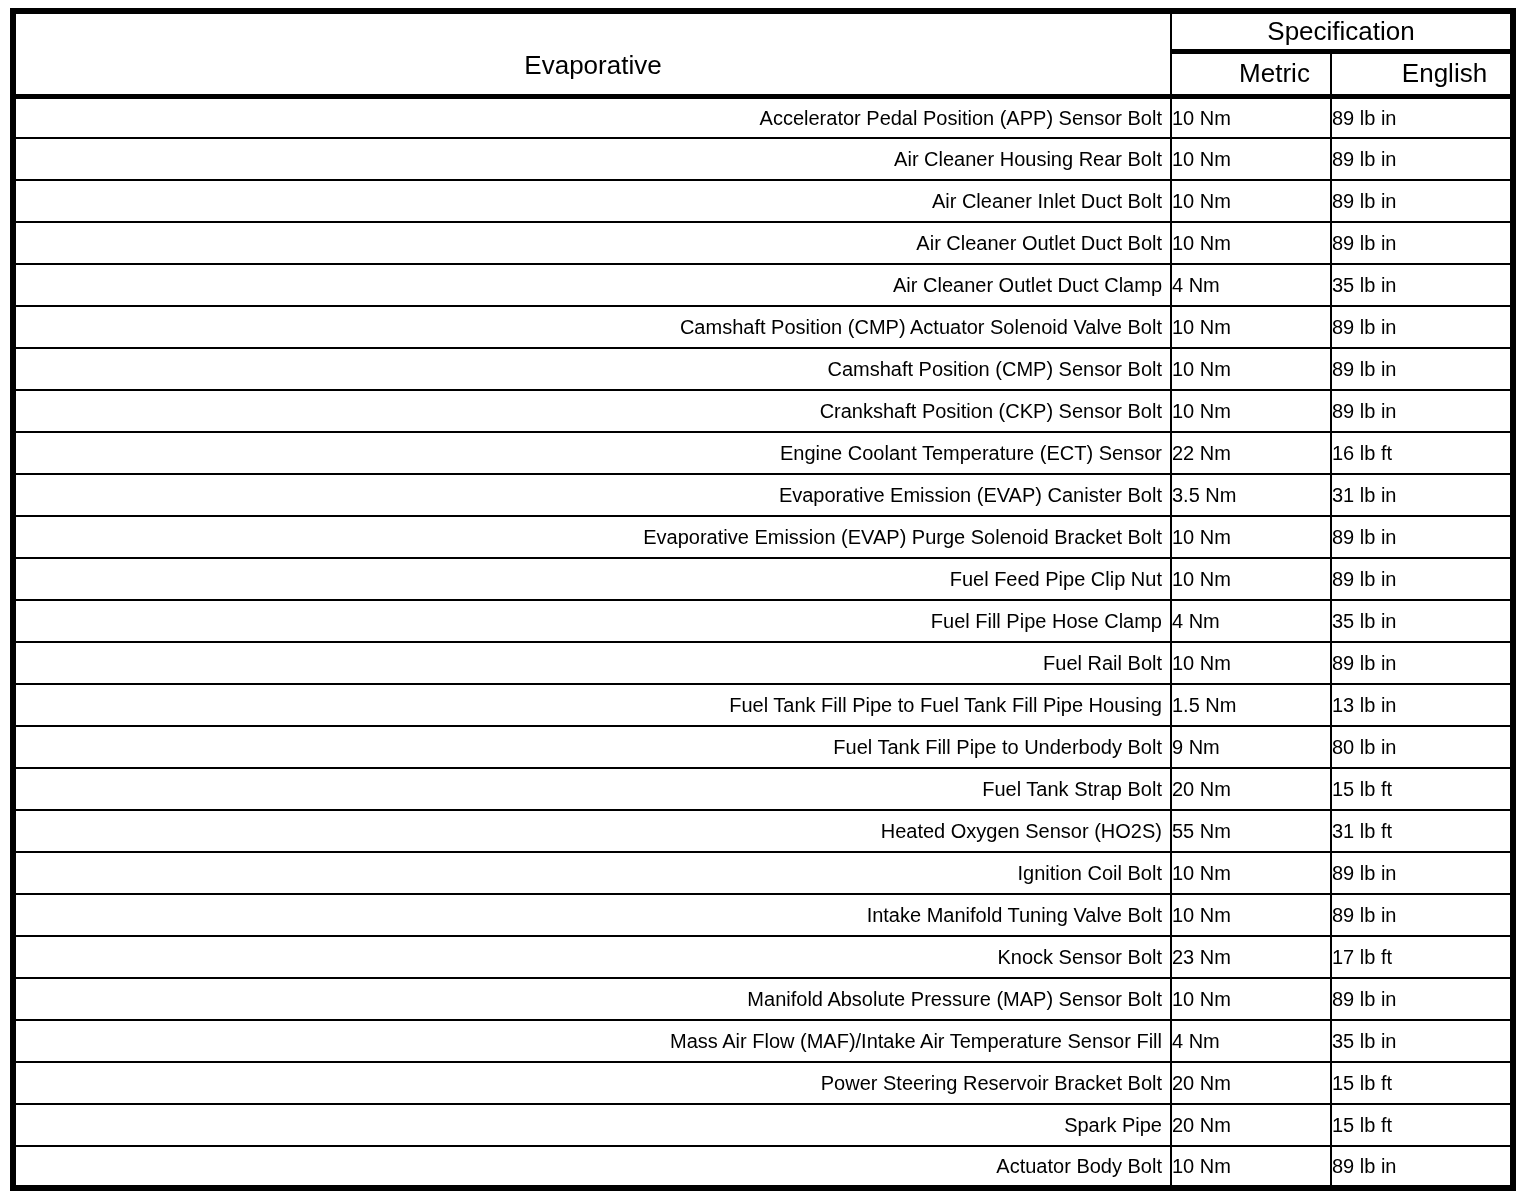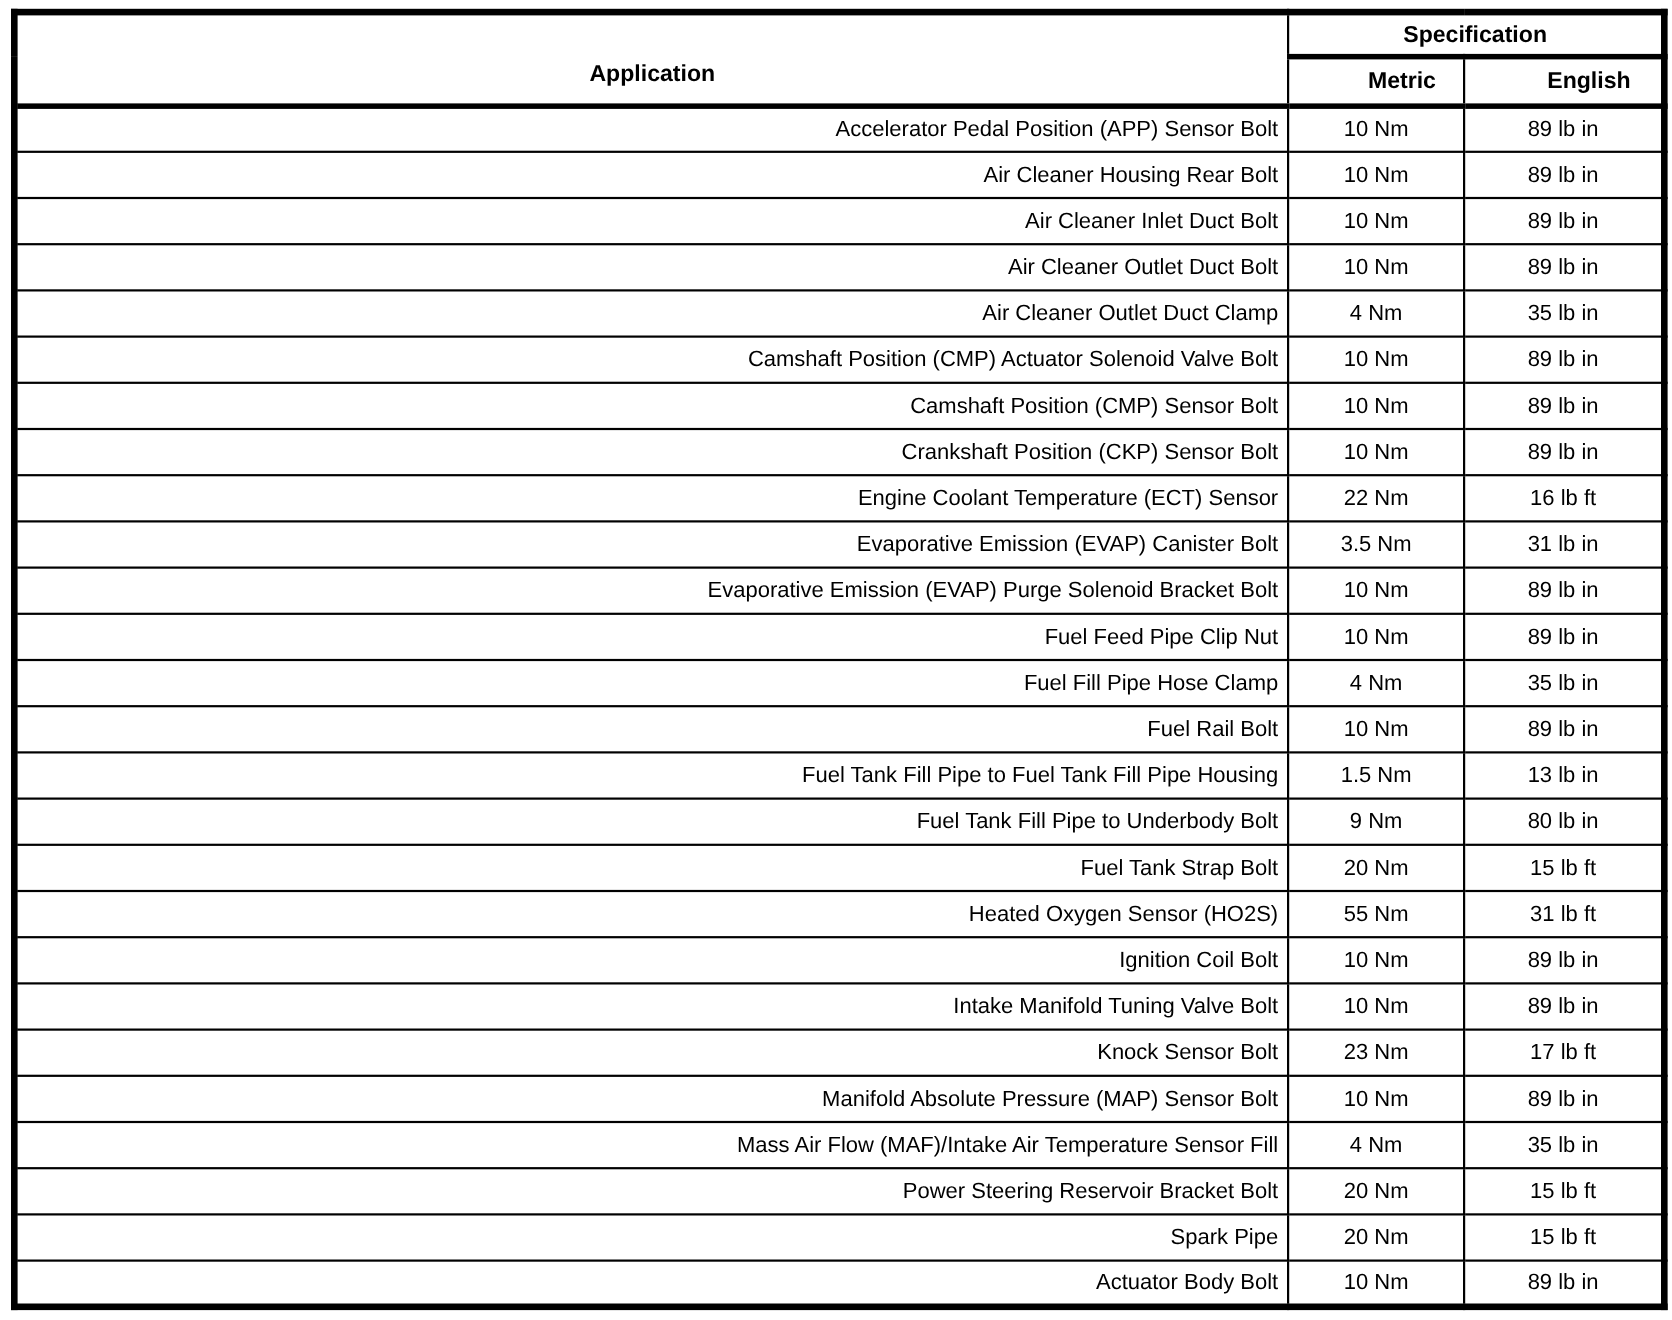--- a/index.html
+++ b/index.html
@@ -26,22 +26,22 @@
   .spec-table td {
     border: 2px solid #000000;
     font-size: 20px;
     line-height: 1.1;
     overflow: hidden;
     white-space: nowrap;
   }
 
   
   .spec-table thead th {
-    font-weight: bold;
-    font-size: 21px;
+    font-weight: normal;
+    font-size: 26px;
     text-align: center;
     border-bottom-width: 5px;
   }
   th.app-header {
     height: 85px;
     vertical-align: bottom;
     padding-bottom: 14px;
   }
   th.spec-header {
     height: 40px;
@@ -54,34 +54,34 @@
     padding-left: 47px;
   }
 
   
   .spec-table tbody td { height: 42px; vertical-align: middle; }
   td.app-cell {
     text-align: right;
     padding-left: 5px;
     padding-right: 8px;
   }
-  td.num-cell { text-align: center; }
+  td.num-cell { }
 </style>
 </head>
 <body>
 
 <table class="spec-table">
   <colgroup>
     <col class="col-app">
     <col class="col-metric">
     <col class="col-english">
   </colgroup>
   <thead>
     <tr>
-      <th class="app-header" rowspan="2">Application</th>
+      <th class="app-header" rowspan="2">Evaporative</th>
       <th class="spec-header" colspan="2">Specification</th>
     </tr>
     <tr>
       <th class="sub-header">Metric</th>
       <th class="sub-header">English</th>
     </tr>
   </thead>
   <tbody>
       <tr>
         <td class="app-cell">Accelerator Pedal Position (APP) Sensor Bolt</td>

